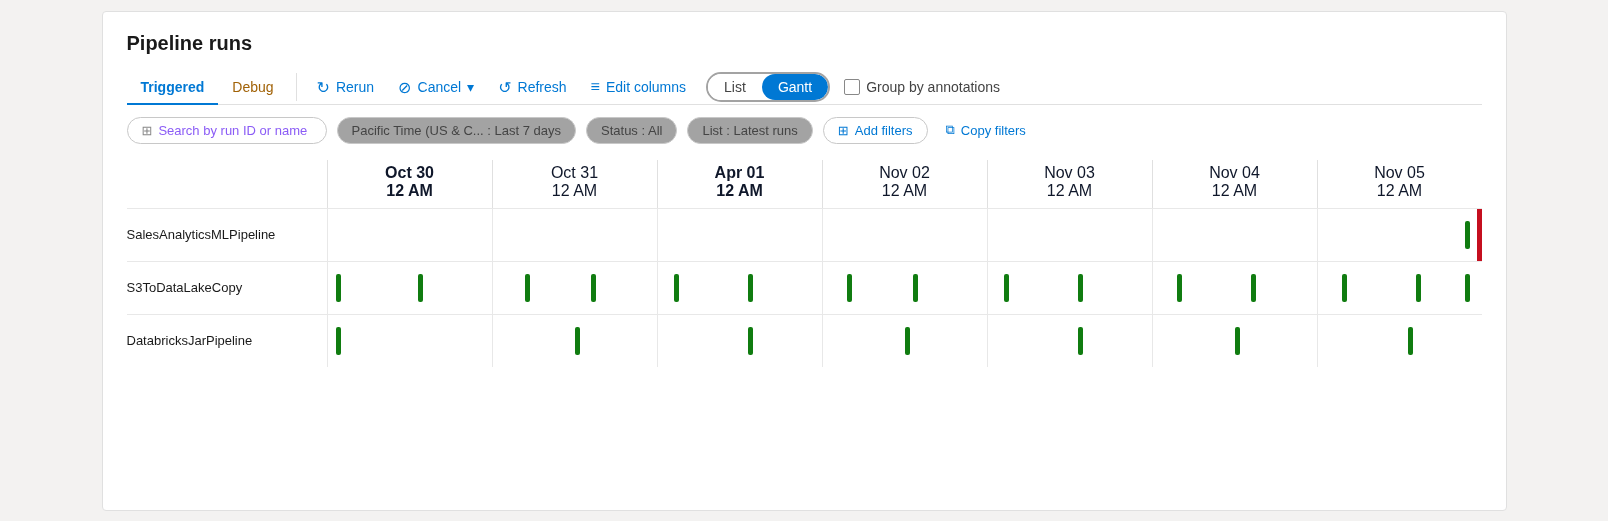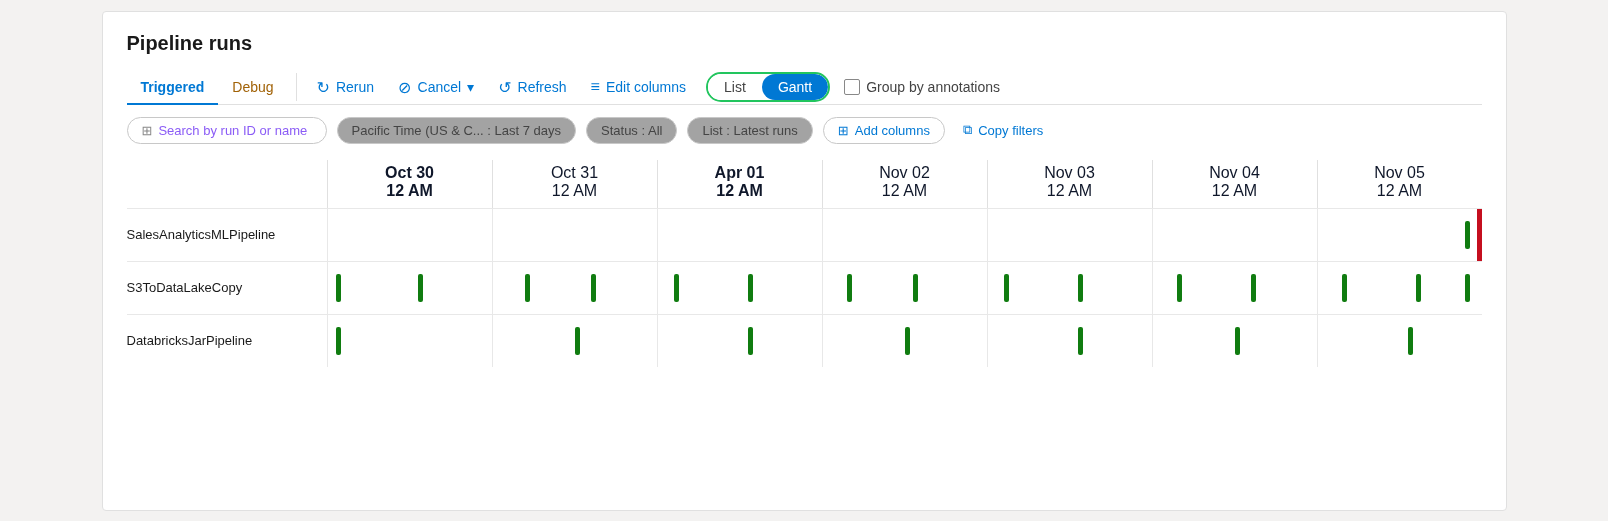--- a/index.html
+++ b/index.html
@@ -62,21 +62,21 @@
       color: #0078d4;
       background: transparent;
       border: none;
       cursor: pointer;
       border-radius: 2px;
     }
     .toolbar-btn .icon { font-size: 16px; }
     .view-toggle-wrap {
       display: flex;
       align-items: center;
-      border: 2px solid #22c55e;
+      border: 2px solid #a3a3a3;
       border-radius: 20px;
       overflow: hidden;
       margin-left: 8px;
       margin-right: 8px;
     }
     .view-toggle-btn {
       padding: 5px 16px;
       font-size: 14px;
       border: none;
       cursor: pointer;
@@ -269,21 +269,21 @@
   <div class="filters-row">
     <div class="filter-input">
       <span style="color:#888;">⊞</span>
       <span style="color:#8b5cf6;font-size:13px;">Search by run ID or name</span>
     </div>
     <div class="filter-pill">Pacific Time (US &amp; C... : Last 7 days</div>
     <div class="filter-pill">Status : All</div>
     <div class="filter-pill">List : Latest runs</div>
     <button class="add-filter-btn">
       <span>⊞</span>
-      <span>Add columns</span>
+      <span>Add filters</span>
     </button>
     <button class="copy-filters-btn">
       <span>⧉</span>
       <span>Copy filters</span>
     </button>
   </div>
 
   <div class="gantt-area">
 
     <div class="gantt-header" id="gantt-header">

